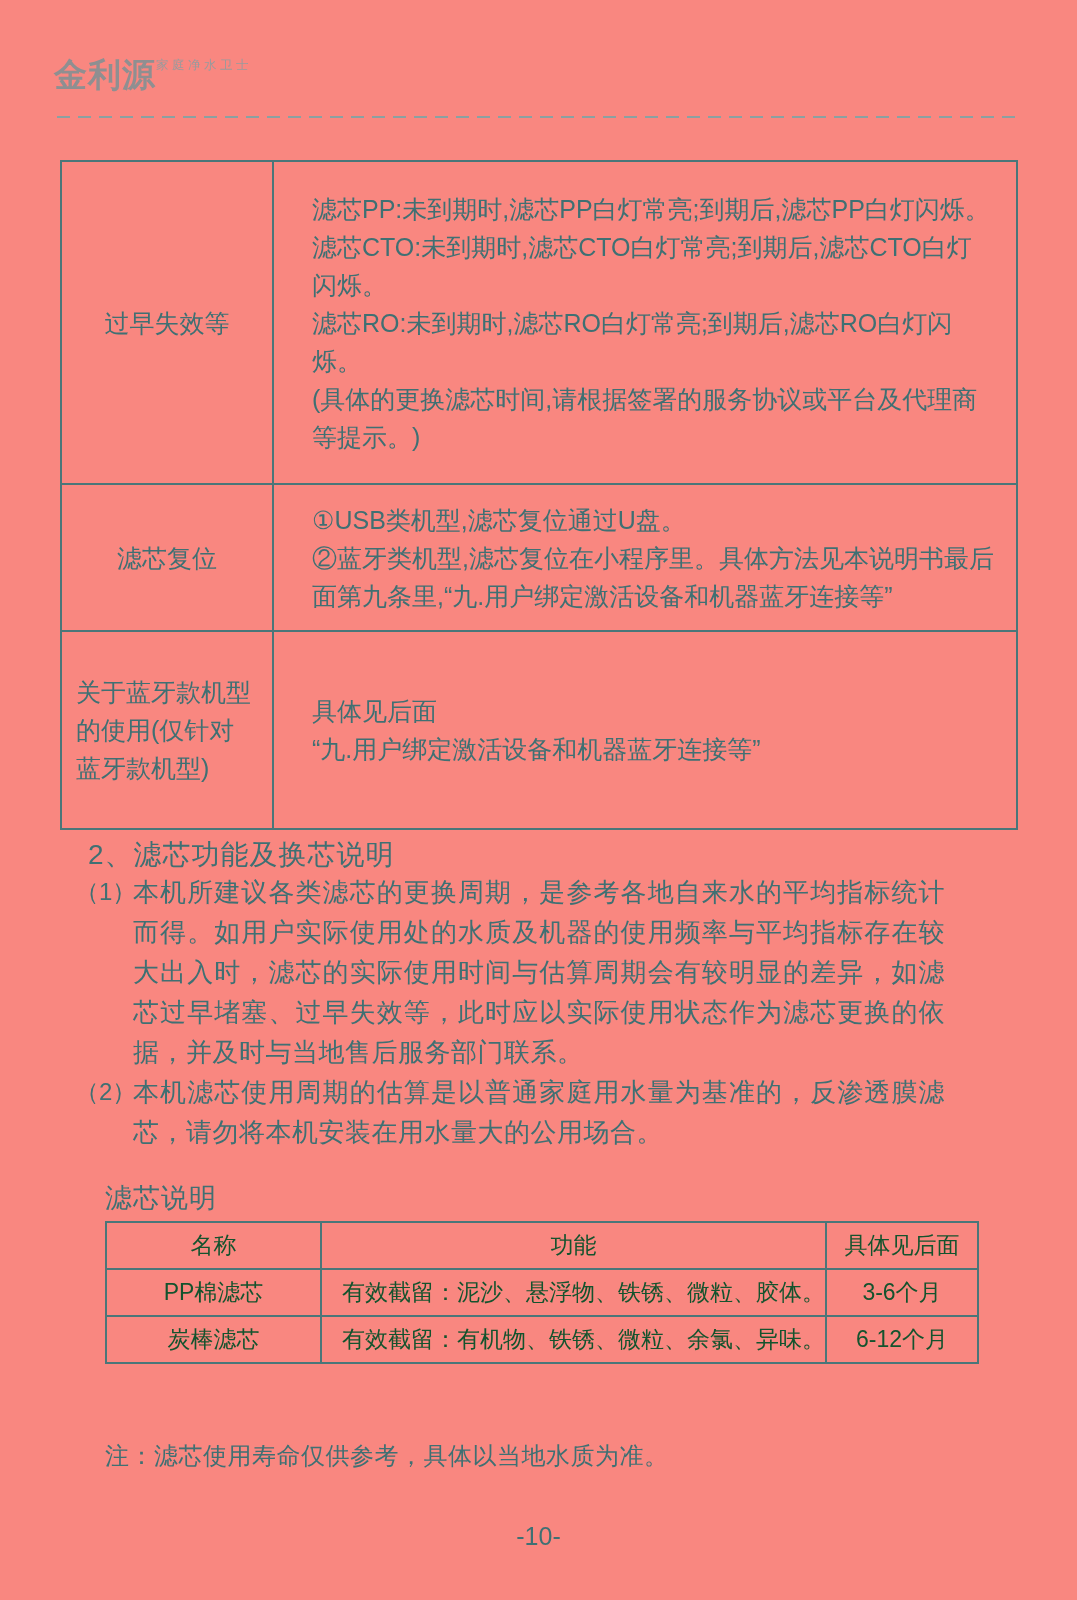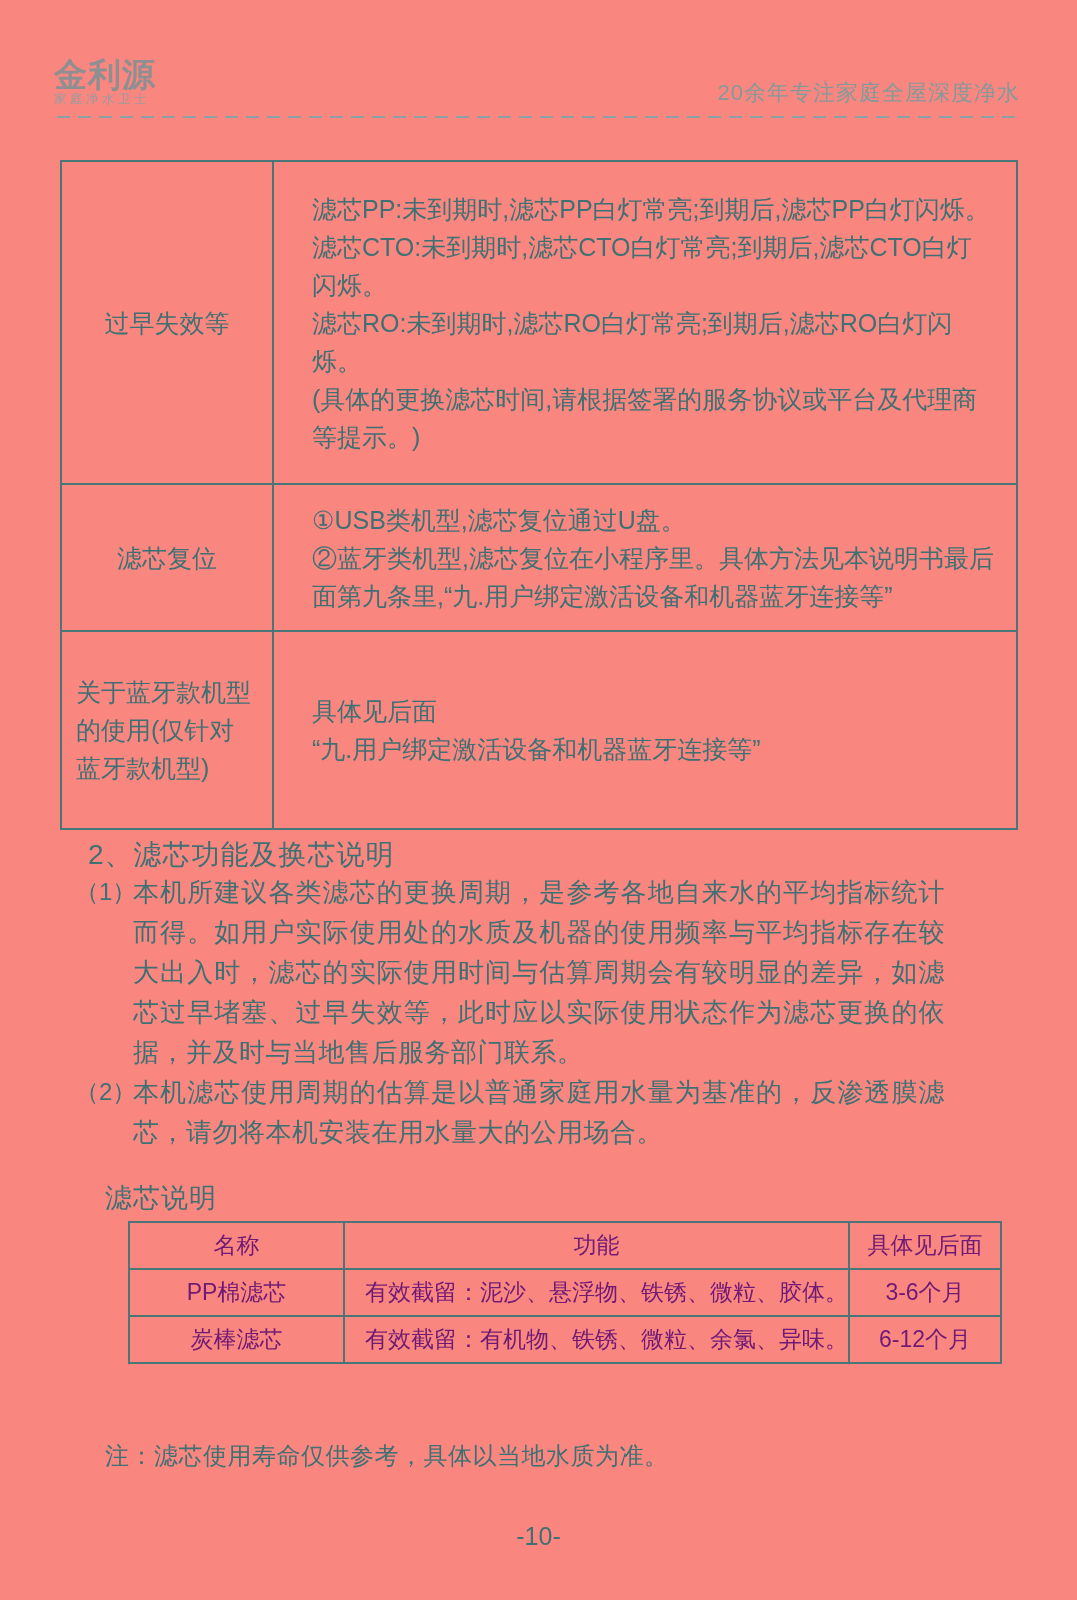--- a/index.html
+++ b/index.html
@@ -14,21 +14,21 @@
     background:#f98780;
     color:#3f7073;
     overflow:hidden;
   }
   
   .header { position:absolute; top:52px; left:50px; right:57px; height:62px; }
   .logo { position:absolute; left:0; top:0; display:flex; align-items:flex-start; color:#8f8f91; }
   .logo-en {
     font-size:47px; font-weight:bold; letter-spacing:-1px; line-height:56px;
   }
-  .logo-cn-wrap { display:flex; flex-direction:column; margin-left:4px; margin-top:6px; }
+  .logo-cn-wrap { display:flex; flex-direction:row; margin-left:4px; margin-top:6px; }
   .logo-cn { font-size:33px; font-weight:bold; line-height:34px; letter-spacing:1px; }
   .logo-sub { font-size:12.5px; letter-spacing:3.5px; line-height:15px; color:#9a9a9c; }
   .tagline {
     position:absolute; right:0; bottom:6px;
     font-size:22px; color:#85989a; letter-spacing:1px;
   }
   .dashed-divider {
     position:absolute; top:116px; left:57px; width:963px; height:2px;
     background:repeating-linear-gradient(90deg,#8ba0a1 0 13px,transparent 13px 21px);
   }
@@ -74,21 +74,21 @@
     text-align:justify; letter-spacing:0.5px;
   }
   
   .filter-title {
     position:absolute; left:105px; top:1180px;
     font-size:27px; font-weight:500; letter-spacing:1px;
   }
   .filter-table {
     position:absolute; left:105px; top:1221px; width:872px;
     border-collapse:collapse; table-layout:fixed;
-    font-size:23px; font-weight:500; color:#701a75;margin-left:23px;
+    font-size:23px; font-weight:500; color:#14532d;
   }
   .filter-table col.c1 { width:215px; }
   .filter-table col.c2 { width:505px; }
   .filter-table col.c3 { width:152px; }
   .filter-table th, .filter-table td {
     border:2px solid #4a7679;
     text-align:center; font-weight:500;
     height:47px; padding:0;
   }
   .filter-table td.fn { text-align:left; padding-left:20px; }
@@ -106,21 +106,20 @@
 
 <div class="page">
 
   <div class="header">
     <div class="logo">
       <span class="logo-cn-wrap">
         <span class="logo-cn">金利源</span>
         <span class="logo-sub">家庭净水卫士</span>
       </span>
     </div>
-    <div class="tagline">20余年专注家庭全屋深度净水</div>
   </div>
   <div class="dashed-divider"></div>
 
   <div class="spec-table">
     <div class="spec-row row-life">
       <div class="spec-label-cell">过早失效等</div>
       <div class="spec-content-cell">
         <div>滤芯PP:未到期时,滤芯PP白灯常亮;到期后,滤芯PP白灯闪烁。</div>
         <div>滤芯CTO:未到期时,滤芯CTO白灯常亮;到期后,滤芯CTO白灯闪烁。</div>
         <div>滤芯RO:未到期时,滤芯RO白灯常亮;到期后,滤芯RO白灯闪烁。</div>

